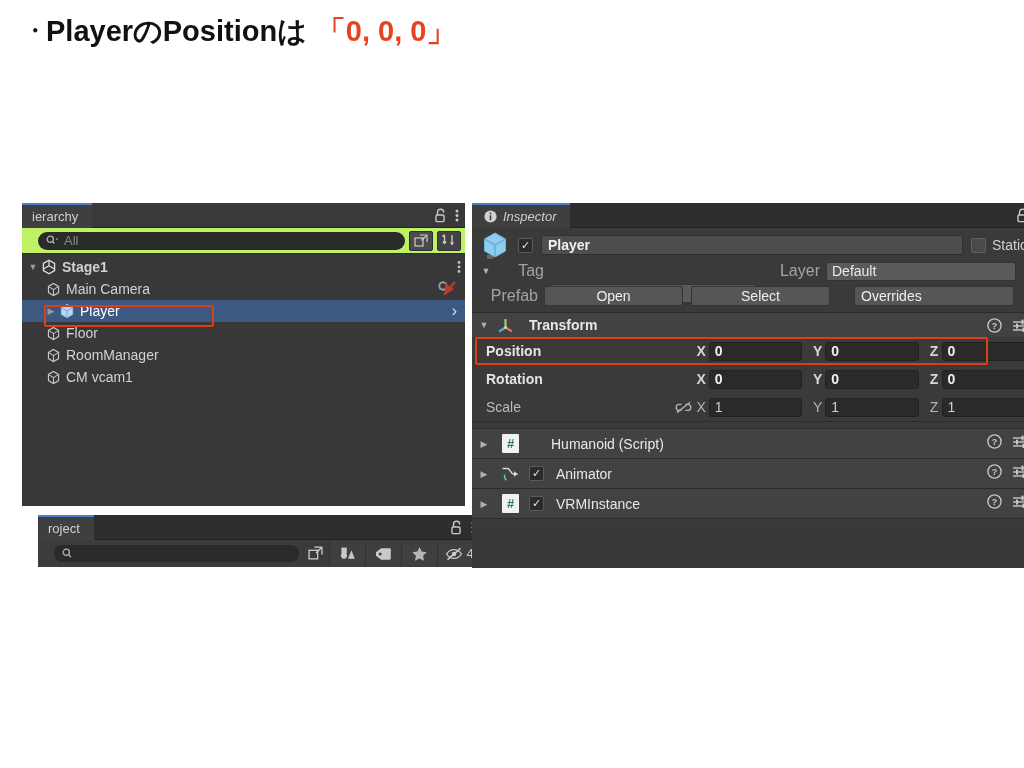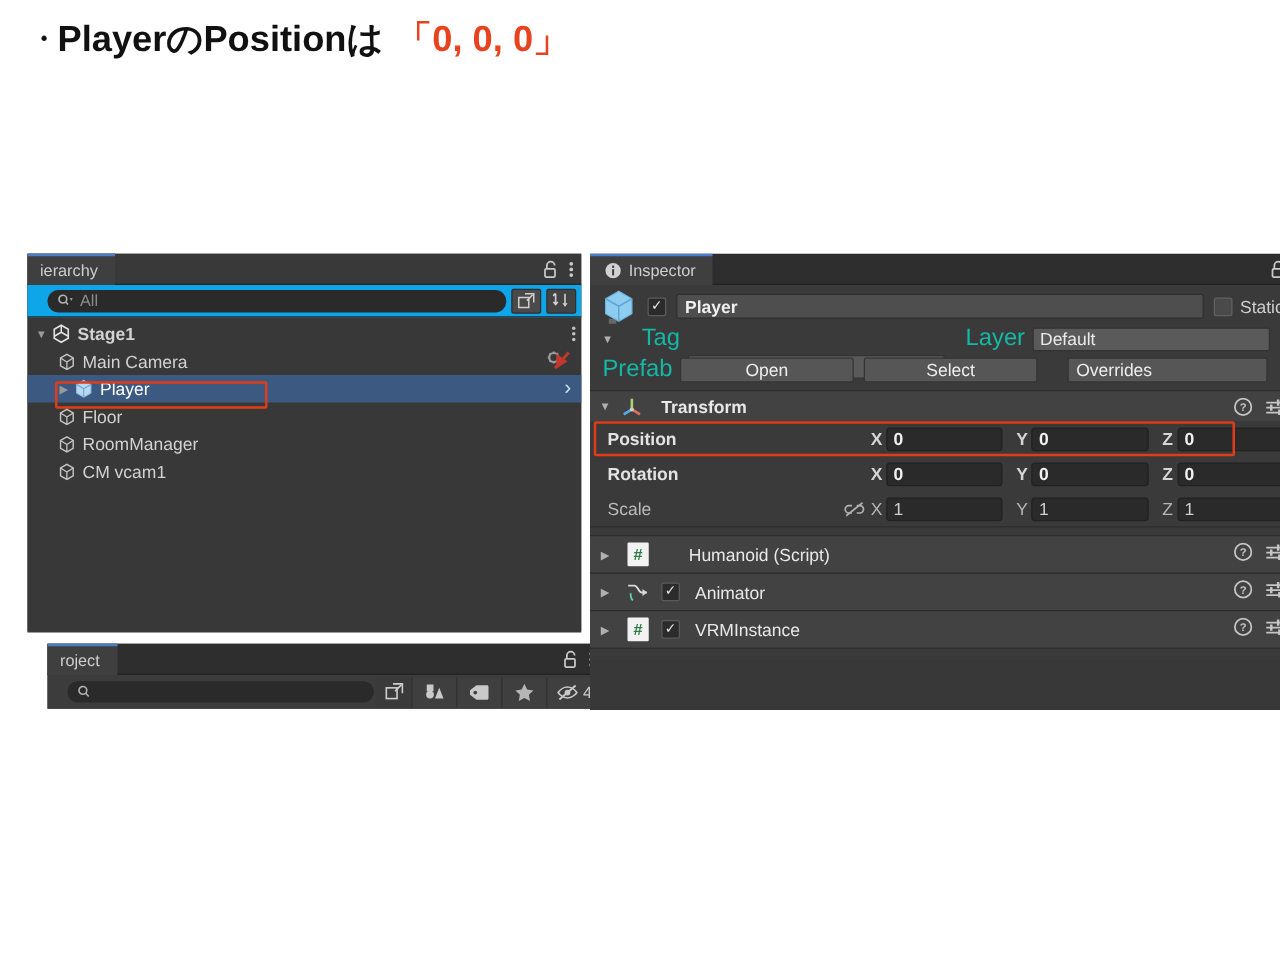--- a/index.html
+++ b/index.html
@@ -43,21 +43,21 @@
     position: absolute; right: 6px; top: 0; height: 25px;
     display: flex; align-items: center; gap: 8px;
   }
 
   .icon { display: inline-block; line-height: 0; }
   .icon svg { display: block; }
 
   
   .hier-body { background: #383838; height: 277px; position: relative; }
   .search-row {
-    height: 26px; background: #0ea5e9; display: flex; align-items: center;
+    height: 26px; background: #bef264; display: flex; align-items: center;
     padding: 0 4px 0 16px; gap: 4px; border-bottom: 1px solid #2b2b2b;
   }
   .search-box {
     flex: 1; height: 18px; background: #2a2a2a; border-radius: 9px;
     display: flex; align-items: center; padding: 0 8px; gap: 5px;
   }
   .search-box .ph { color: #8a8a8a; font-size: 13px; }
   .sq-btn {
     width: 24px; height: 20px; background: #4a4a4a; border: 1px solid #2e2e2e;
     display: flex; align-items: center; justify-content: center; border-radius: 2px;
@@ -105,21 +105,21 @@
   }
   .cb.unchecked { color: transparent; background: #4a4a4a; border-color: #606060; }
   .name-field {
     flex: 1; height: 20px; background: #4e4e4e; border: 1px solid #2f2f2f; border-radius: 2px;
     color: #f0f0f0; font-size: 14px; font-weight: bold; display: flex; align-items: center;
     padding: 0 6px;
   }
   .static-wrap { display: flex; align-items: center; gap: 6px; color: #cfcfcf; font-size: 14px; }
 
   .tag-row { height: 26px; display: flex; align-items: center; padding: 0 0 0 8px; gap: 6px; }
-  .lbl { color: #14b8a6; font-size: 19px; }
+  .lbl { color: #a3a3a3; font-size: 16px; }
   .dropdown {
     height: 19px; background: #5a5a5a; border: 1px solid #333; border-radius: 2px;
     display: flex; align-items: center; justify-content: space-between;
     color: #eaeaea; font-size: 14px; padding: 0 5px;
   }
   .btn {
     height: 20px; background: #565656; border: 1px solid #343434; border-radius: 2px;
     display: flex; align-items: center; justify-content: center;
     color: #eeeeee; font-size: 14px;
   }
@@ -368,21 +368,21 @@
                 <line x1="2.5" y1="12.6" x2="15.5" y2="1.4" stroke="#c9c9c9" stroke-width="1.6"></line>
               </svg>
             <span class="cnt">4</span>
           </div>
         </div>
       </div>
     </div>
 
     <div class="right-col panel">
       <div class="tabbar" style="background:#2e2e2e;">
-        <div class="tab" style="gap:6px;padding-left:12px;">
+        <div class="tab" style="gap:6px;padding-left:12px;font-style:italic;">
           <span class="icon">
             <svg width="13" height="13" viewBox="0 0 13 13">
                 <circle cx="6.5" cy="6.5" r="6.1" fill="#d2d2d2"></circle>
                 <rect x="5.7" y="5.3" width="1.6" height="5" fill="#3f3f3f"></rect>
                 <rect x="5.7" y="2.5" width="1.6" height="1.8" fill="#3f3f3f"></rect>
               </svg>
           </span>
           <span>Inspector</span>
         </div>
         <div class="tabbar-right">

